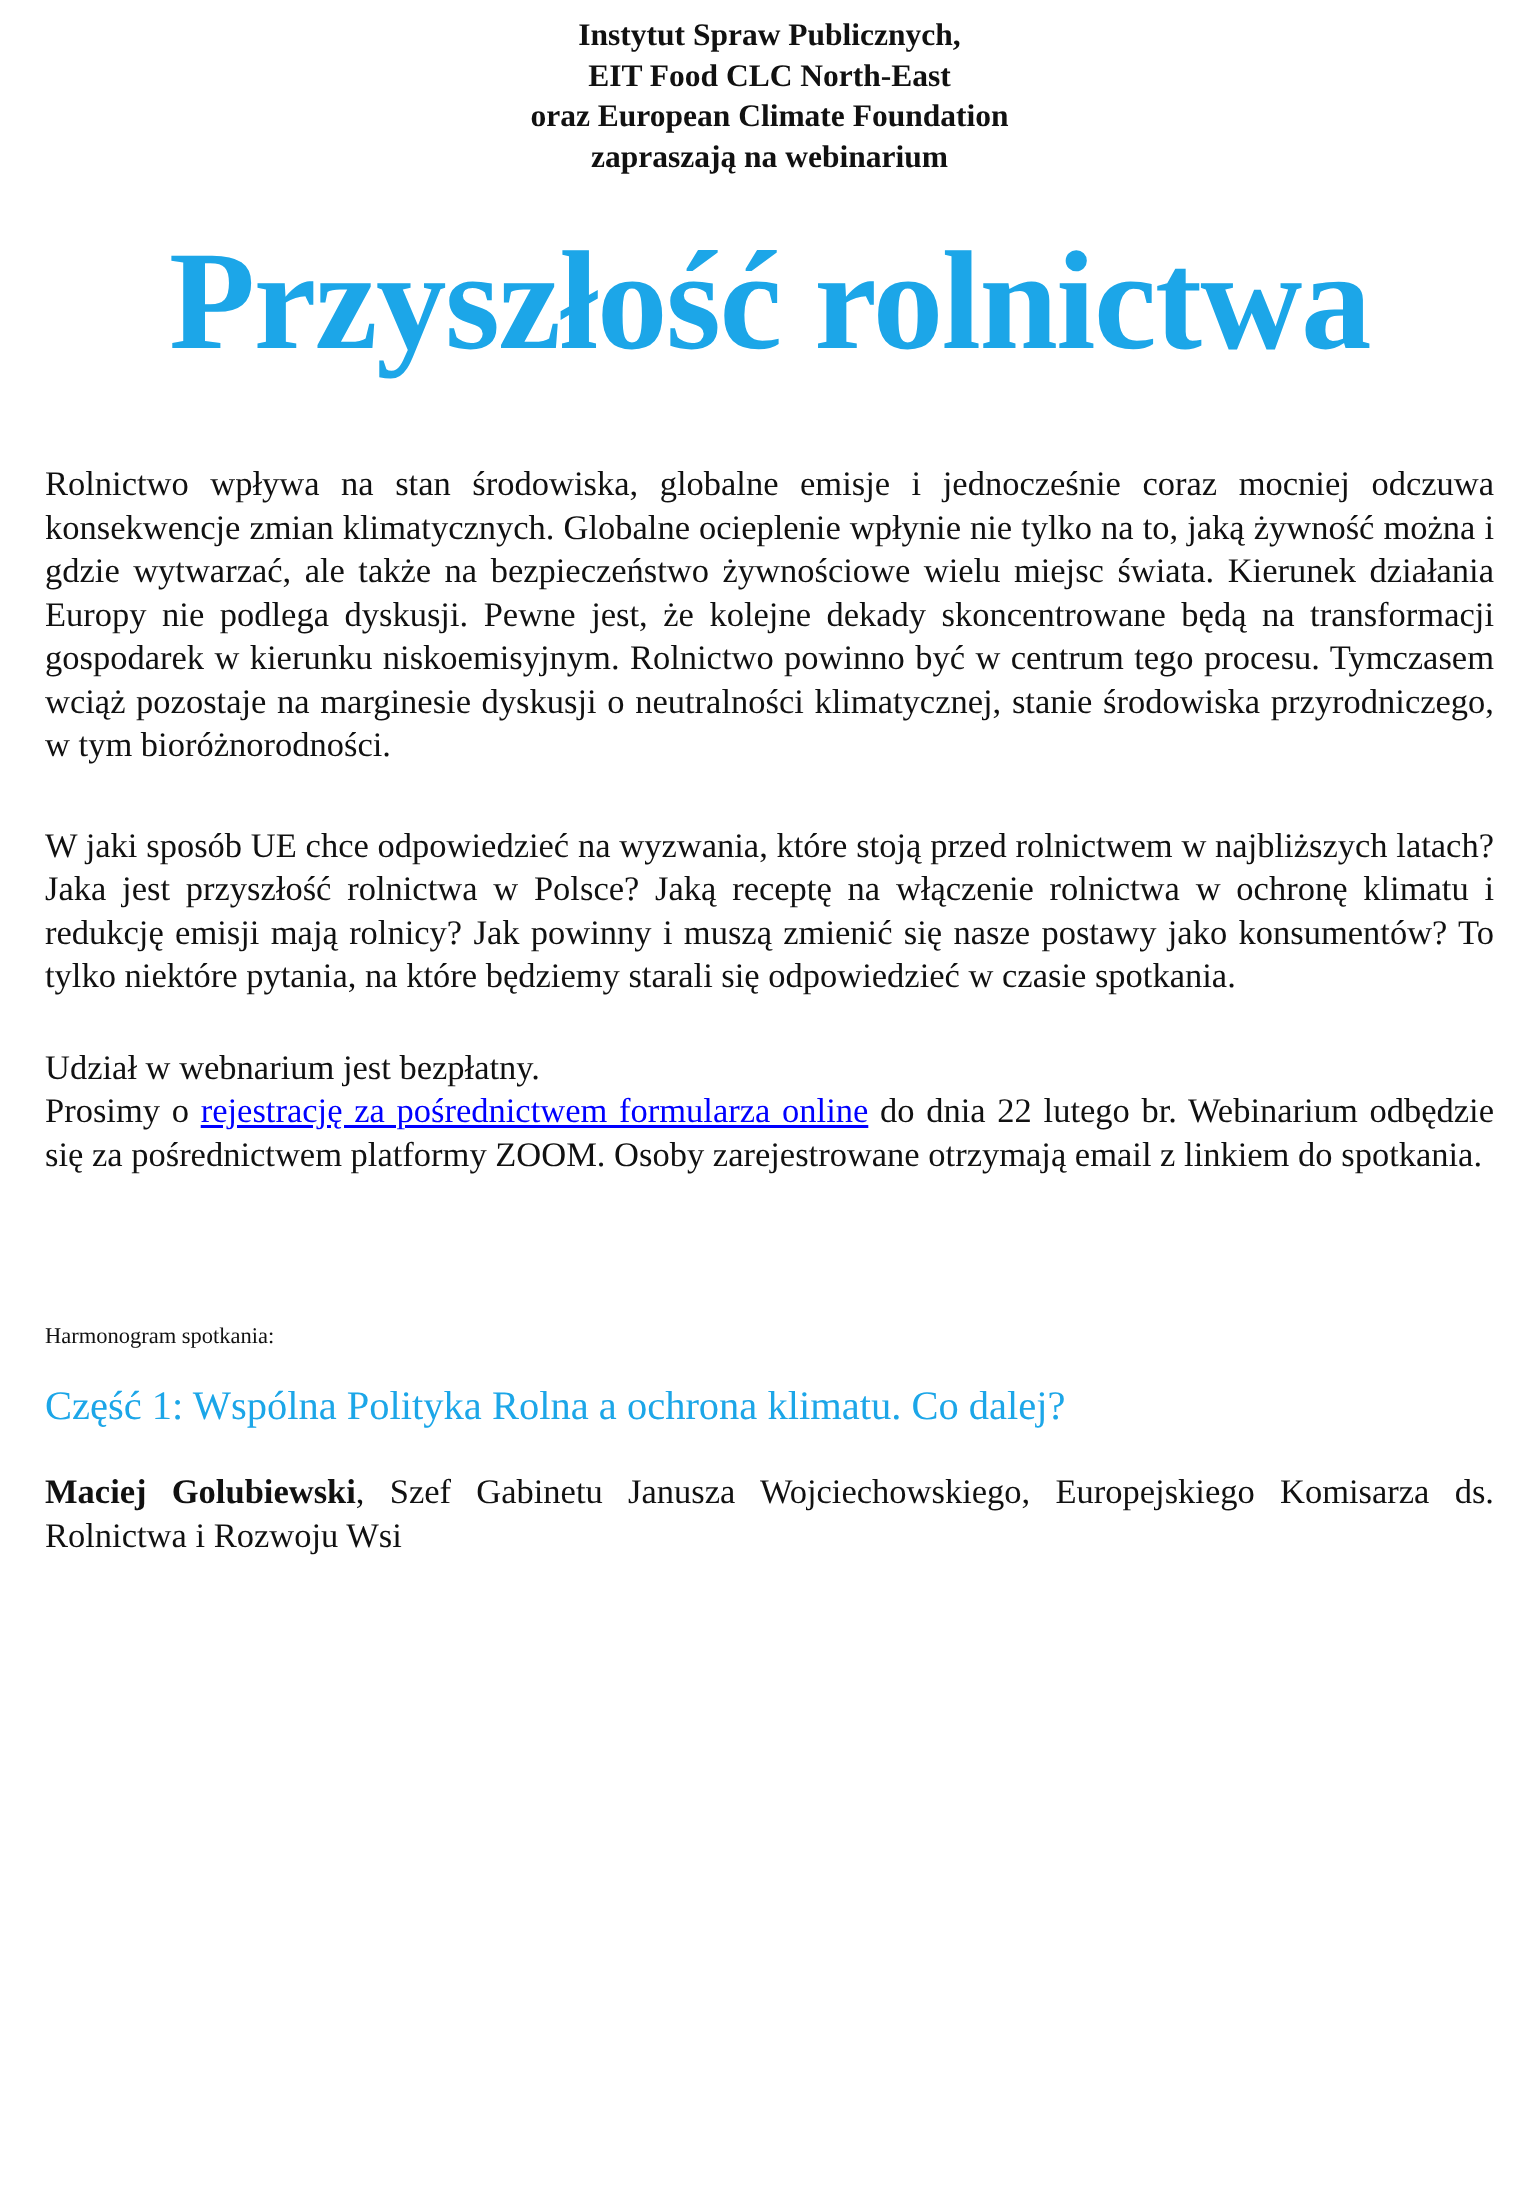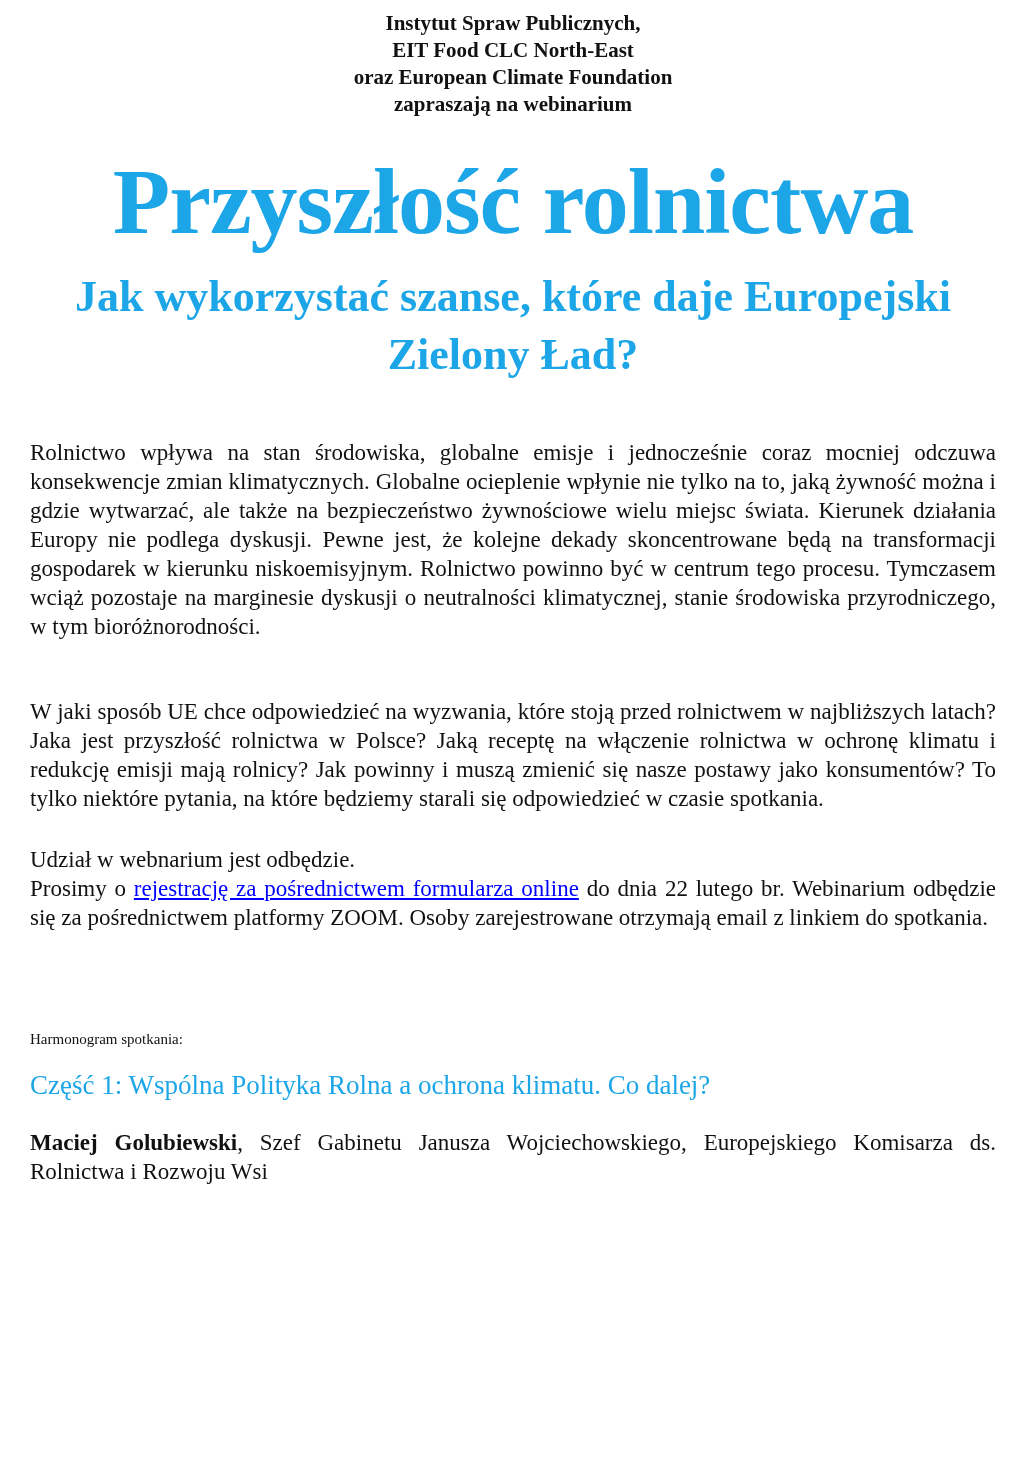--- a/index.html
+++ b/index.html
@@ -65,21 +65,21 @@
     cursor: pointer;
   }
 
   .body-par {
     font-size: 23px;
     line-height: 29px;
     text-align: justify;
     color: var(--ink);
   }
   .par-1 { margin-top: 54px; }
-  .par-2 { margin-top: 56px; }
+  .par-2 { margin-top: 38px; }
   .par-3 { margin-top: 32px; }
 
   .text-link {
     color: var(--link);
     text-decoration: underline;
     cursor: pointer;
   }
 
   .schedule-heading {
     margin-top: 93px;
@@ -112,31 +112,27 @@
     <span class="hline">Instytut Spraw Publicznych,</span>
     <span class="hline">EIT Food CLC North-East</span>
     <span class="hline">oraz European Climate Foundation</span>
     <span class="hline">zapraszają na webinarium</span>
   </header>
 
   <h1 class="doc-title">
     <span class="tline">Przyszłość rolnictwa</span>
   </h1>
 
-  <h2 class="doc-subtitle">
-    <span class="sline">Jak wykorzystać szanse, które daje Europejski</span>
-    <span class="sline">Zielony Ład?</span>
-  </h2>
 
 
   <p class="body-par par-1">Rolnictwo wpływa na stan środowiska, globalne emisje i jednocześnie coraz mocniej odczuwa konsekwencje zmian klimatycznych. Globalne ocieplenie wpłynie nie tylko na to, jaką żywność można i gdzie wytwarzać, ale także na bezpieczeństwo żywnościowe wielu miejsc świata. Kierunek działania Europy nie podlega dyskusji. Pewne jest, że kolejne dekady skoncentrowane będą na transformacji gospodarek w kierunku niskoemisyjnym. Rolnictwo powinno być w centrum tego procesu. Tymczasem wciąż pozostaje na marginesie dyskusji o neutralności klimatycznej, stanie środowiska przyrodniczego, w tym bioróżnorodności.</p>
 
   <p class="body-par par-2">W jaki sposób UE chce odpowiedzieć na wyzwania, które stoją przed rolnictwem w najbliższych latach? Jaka jest przyszłość rolnictwa w Polsce? Jaką receptę na włączenie rolnictwa w ochronę klimatu i redukcję emisji mają rolnicy? Jak powinny i muszą zmienić się nasze postawy jako konsumentów? To tylko niektóre pytania, na które będziemy starali się odpowiedzieć w czasie spotkania.</p>
 
-  <p class="body-par par-3"><span>Udział w webnarium jest odbędzie.</span><br><span>Prosimy o </span><a href="#" class="text-link">rejestrację za pośrednictwem formularza online</a><span> do dnia 22 lutego br. Webinarium odbędzie się za pośrednictwem platformy ZOOM. Osoby zarejestrowane otrzymają email z linkiem do spotkania.</span></p>
+  <p class="body-par par-3"><span>Udział w webnarium jest bezpłatny.</span><br><span>Prosimy o </span><a href="#" class="text-link">rejestrację za pośrednictwem formularza online</a><span> do dnia 22 lutego br. Webinarium odbędzie się za pośrednictwem platformy ZOOM. Osoby zarejestrowane otrzymają email z linkiem do spotkania.</span></p>
 
   <p class="schedule-heading">Harmonogram spotkania:</p>
 
   <h3 class="part-title">Część 1: Wspólna Polityka Rolna a ochrona klimatu. Co dalej?</h3>
 
   <p class="speaker"><span class="speaker-name">Maciej Golubiewski</span><span>, Szef Gabinetu Janusza Wojciechowskiego, Europejskiego Komisarza ds. Rolnictwa i Rozwoju Wsi</span></p>
 
 </div>
 
 </body></html>

